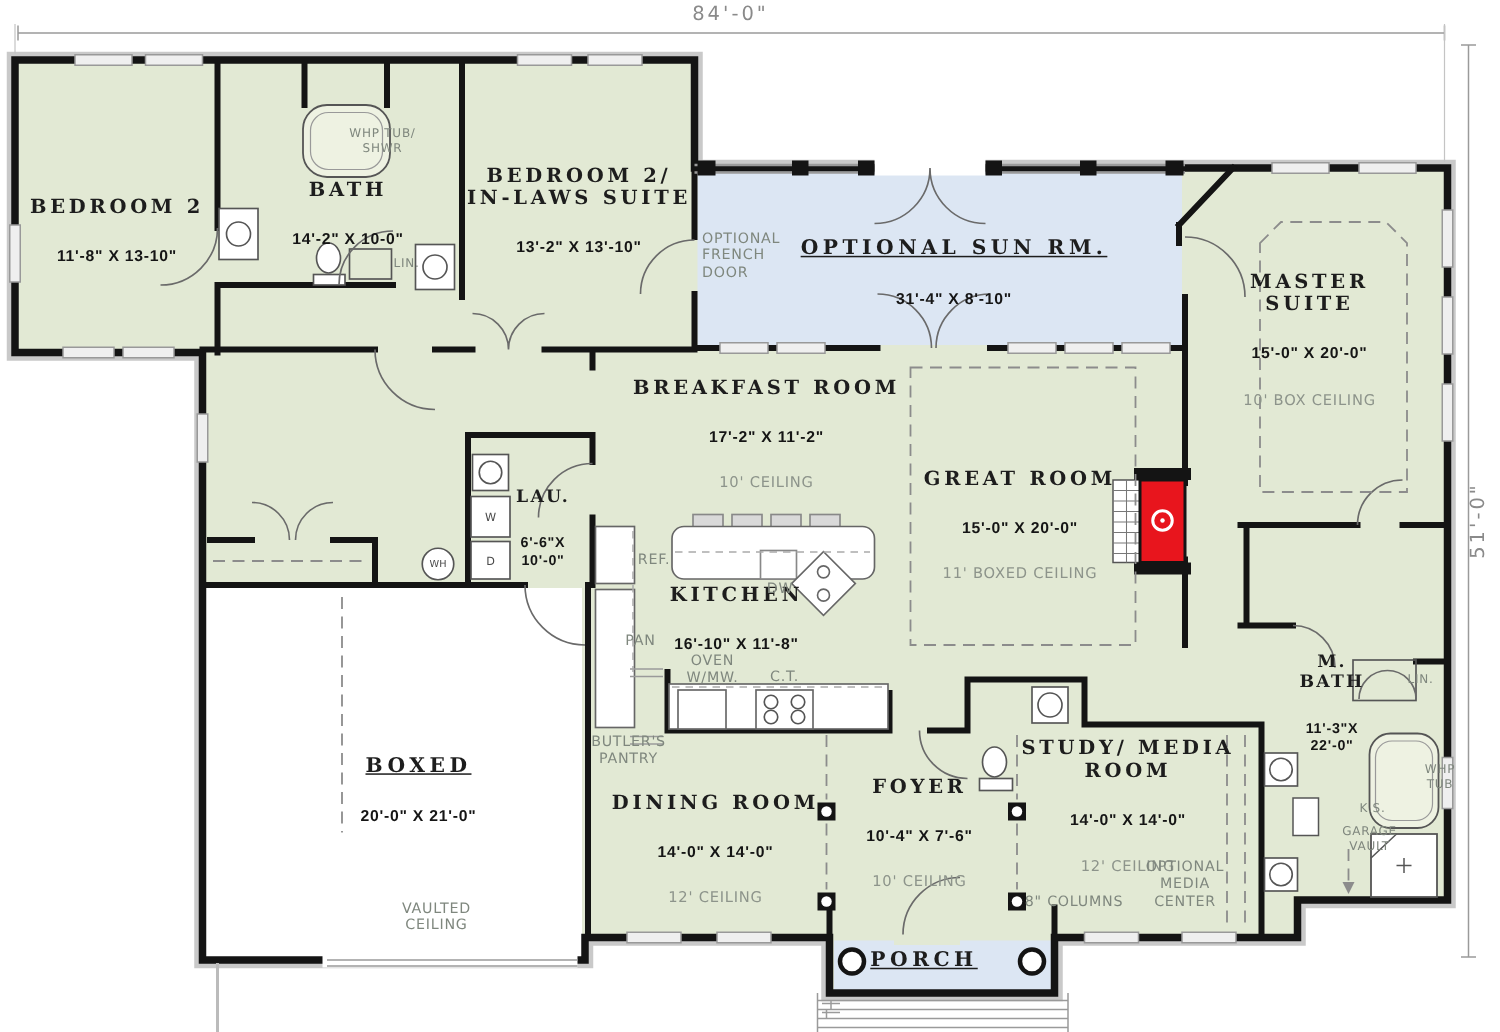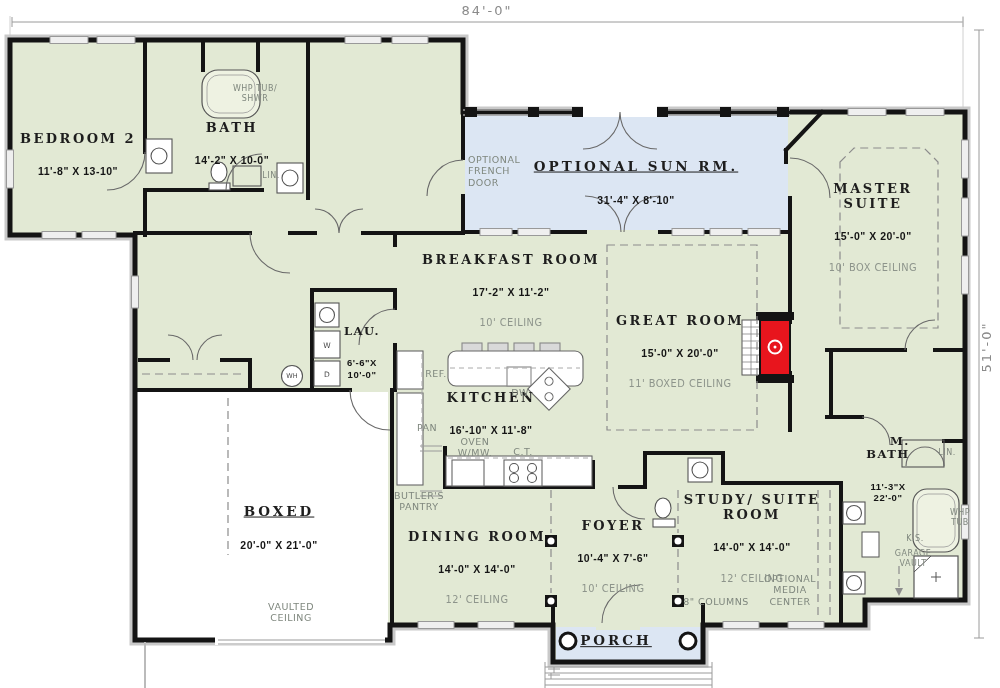--- a/index.html
+++ b/index.html
@@ -2,21 +2,21 @@
 <html><head>
 <meta charset="utf-8">
 <style>
   html,body{margin:0;padding:0;background:#fff;}
   .stage{position:relative;width:1000px;height:688px;background:#ffffff;overflow:hidden;
          font-family:"Liberation Sans",sans-serif;}
   .stage svg{position:absolute;left:0;top:0;}
   .lbl{position:absolute;transform:translate(-50%,-50%);text-align:center;white-space:pre-line;line-height:1.18;pointer-events:none;}
   .rname{font-family:"DejaVu Serif",serif;font-weight:700;font-size:13px;letter-spacing:2.5px;color:#1d1d1d;}
   .rname.big{font-size:13.5px;letter-spacing:3px;text-decoration:underline;}
-  .rname.small{font-size:11.5px;letter-spacing:1.5px;text-align:right;}
+  .rname.small{font-size:11.5px;letter-spacing:1.5px;}
   .rdim{font-family:"Liberation Sans",sans-serif;font-weight:700;font-size:10.5px;letter-spacing:.5px;color:#151515;}
   .rdim.small{font-size:9.5px;}
   .rnote{font-family:"DejaVu Sans",sans-serif;font-size:9.8px;letter-spacing:.5px;color:#8d948b;}
   .ann{position:absolute;transform:translate(-50%,-50%);font-family:"DejaVu Sans",sans-serif;
        font-size:9.5px;letter-spacing:.5px;color:#7f877e;white-space:pre-line;text-align:center;line-height:1.2;pointer-events:none;}
   .ann.left{transform:translate(0,-50%);text-align:left;}
   .ann.tiny{font-size:8px;padding-left:48px;}
   .fix{position:absolute;transform:translate(-50%,-50%);font-family:"DejaVu Sans",sans-serif;
        font-size:7.5px;color:#4a4a4a;pointer-events:none;}
   .dim{position:absolute;transform:translate(-50%,-50%);font-family:"DejaVu Sans",sans-serif;
@@ -245,20 +245,25 @@
   <div class="dim vert" style="left:986px;top:347px">51'-0"</div>
 
   <div class="lbl" style="left:78px;top:154px">
     <div class="rname">BEDROOM 2</div>
     <div class="rdim">11'-8" X 13-10"</div>
   </div>
   <div class="lbl" style="left:232px;top:143px">
     <div class="rname">BATH</div>
     <div class="rdim">14'-2" X 10-0"</div>
   </div>
+  <div class="lbl" style="left:386px;top:141px">
+    <div class="rname">BEDROOM 2/
+IN-LAWS SUITE</div>
+    <div class="rdim">13'-2" X 13'-10"</div>
+  </div>
   <div class="lbl" style="left:636px;top:182px">
     <div class="rname big">OPTIONAL SUN RM.</div>
     <div class="rdim">31'-4" X 8'-10"</div>
   </div>
   <div class="lbl" style="left:873px;top:227px">
     <div class="rname">MASTER
 SUITE</div>
     <div class="rdim">15'-0" X 20'-0"</div>
     <div class="rnote">10' BOX CEILING</div>
   </div>
@@ -289,21 +294,21 @@
     <div class="rname">DINING ROOM</div>
     <div class="rdim">14'-0" X 14'-0"</div>
     <div class="rnote">12' CEILING</div>
   </div>
   <div class="lbl" style="left:613px;top:556px">
     <div class="rname">FOYER</div>
     <div class="rdim">10'-4" X 7'-6"</div>
     <div class="rnote">10' CEILING</div>
   </div>
   <div class="lbl" style="left:752px;top:538px">
-    <div class="rname">STUDY/ SUITE
+    <div class="rname">STUDY/ MEDIA
 ROOM</div>
     <div class="rdim">14'-0" X 14'-0"</div>
     <div class="rnote">12' CEILING</div>
   </div>
   <div class="lbl" style="left:888px;top:469px">
     <div class="rname small">M.
 BATH</div>
     <div class="rdim small">11'-3"X
 22'-0"</div>
   </div>

